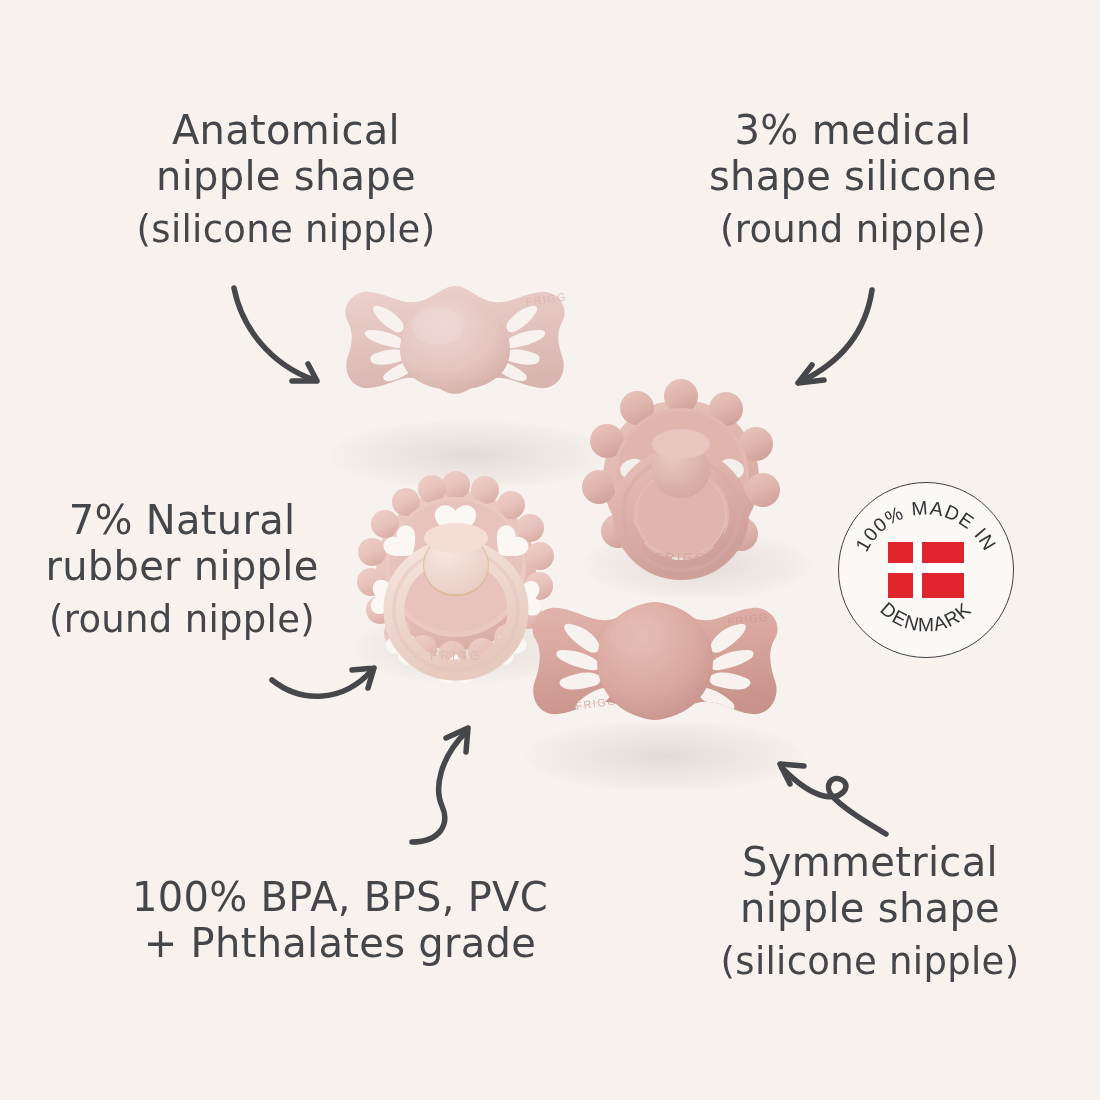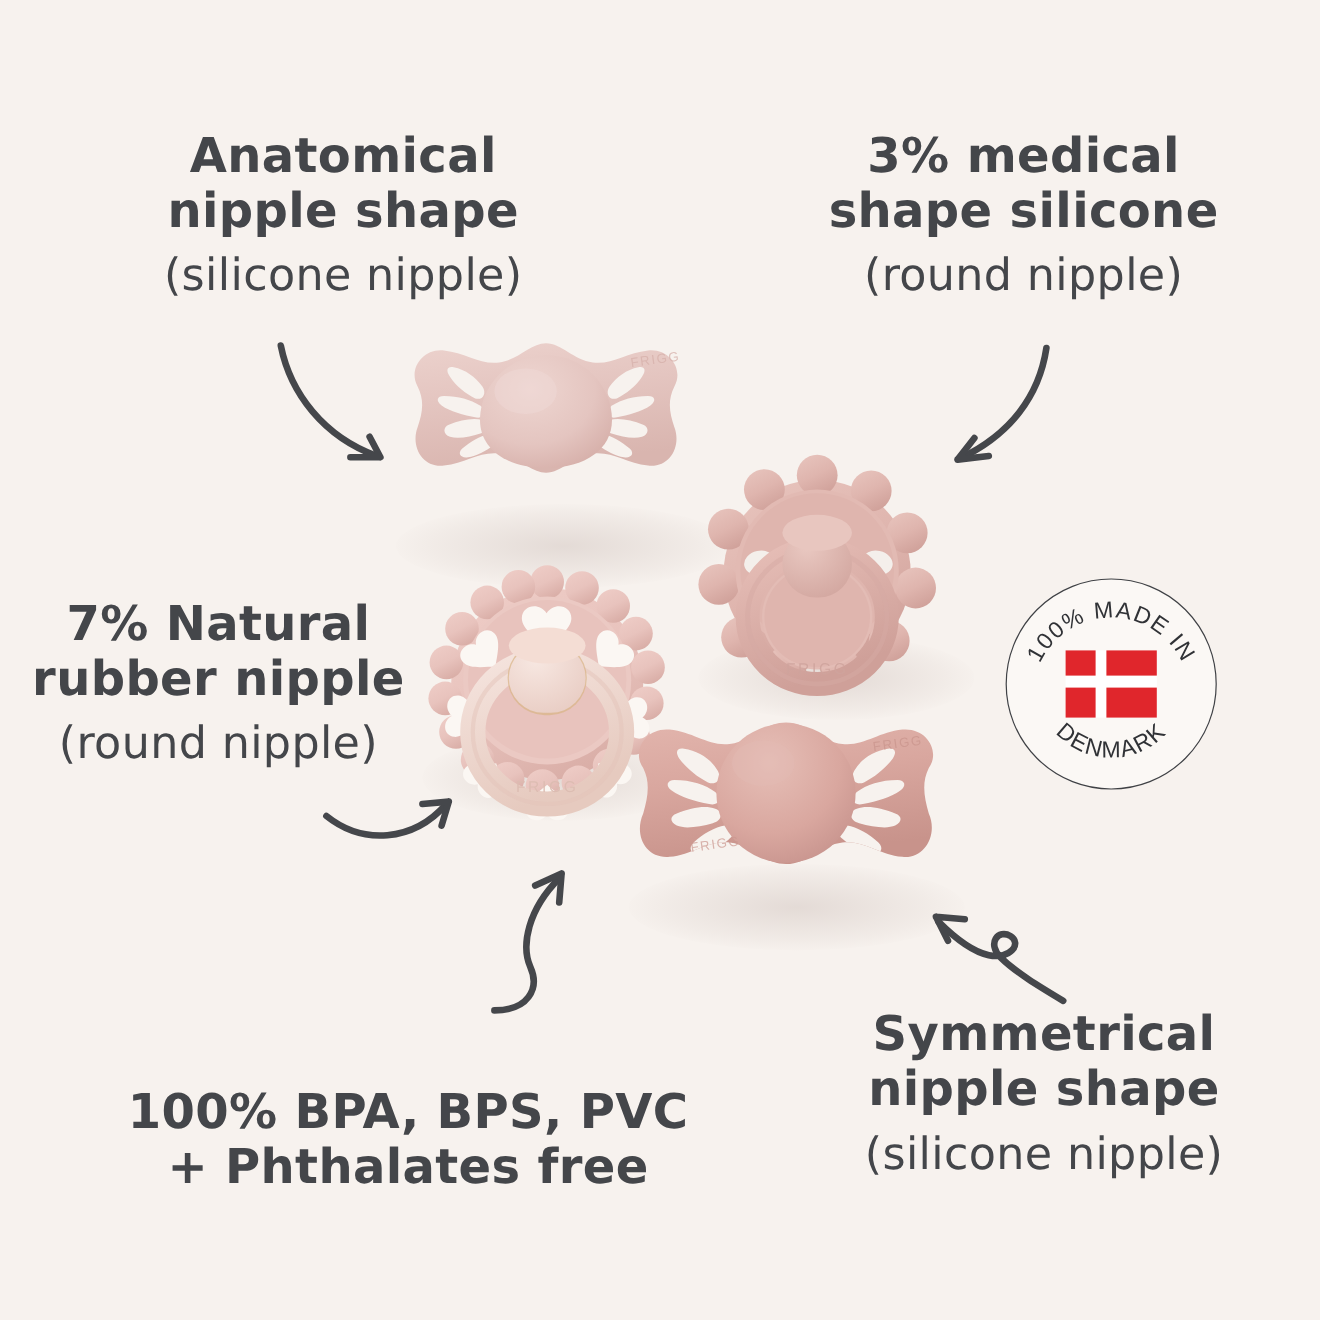--- a/index.html
+++ b/index.html
@@ -24,34 +24,34 @@
   .anno {
     position: absolute;
     color: #44464a;
     text-align: center;
     line-height: 1.14;
     letter-spacing: 0.3px;
   }
   .anno .ln {
     display: block;
     font-size: 40px;
-    font-weight: 700;
+    font-weight: 400;
     white-space: nowrap;
   }
   .anno .sub {
     display: block;
     font-size: 37px;
     margin-top: 10px;
     white-space: nowrap;
   }
 
   #anno-anatomical { left: 106px; top: 108px; width: 360px; }
   #anno-medical    { left: 668px; top: 108px; width: 370px; }
   #anno-latex      { left: 12px;  top: 498px; width: 340px; }
-  #anno-bpa        { left: 60px;  top: 875px; width: 560px; margin-top: 30px; }
+  #anno-bpa        { left: 60px;  top: 875px; width: 560px; }
   #anno-symmetric  { left: 690px; top: 840px; width: 360px; }
 
   
   .arrow-svg {
     position: absolute;
     overflow: visible;
     pointer-events: none;
   }
   .arrow-svg path {
     fill: none;
@@ -384,21 +384,21 @@
   </div>
 
   <div class="anno" id="anno-latex">
     <span class="ln">7% Natural</span>
     <span class="ln">rubber nipple</span>
     <span class="sub">(round nipple)</span>
   </div>
 
   <div class="anno" id="anno-bpa">
     <span class="ln">100% BPA, BPS, PVC</span>
-    <span class="ln">+ Phthalates free</span>
+    <span class="ln">+ Phthalates grade</span>
   </div>
 
   <div class="anno" id="anno-symmetric">
     <span class="ln">Symmetrical</span>
     <span class="ln">nipple shape</span>
     <span class="sub">(silicone nipple)</span>
   </div>
 
   <svg class="arrow-svg" id="arrow-1" style="left:230px; top:280px;" width="110" height="120" viewBox="0 0 110 120">
     <path d="M4 8 C12 48 40 84 84 100"></path>

